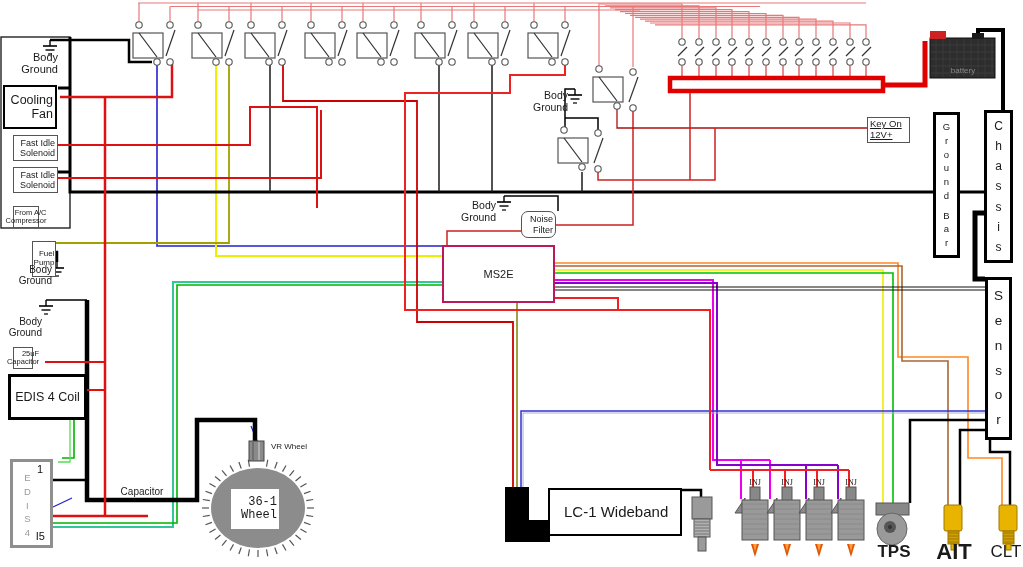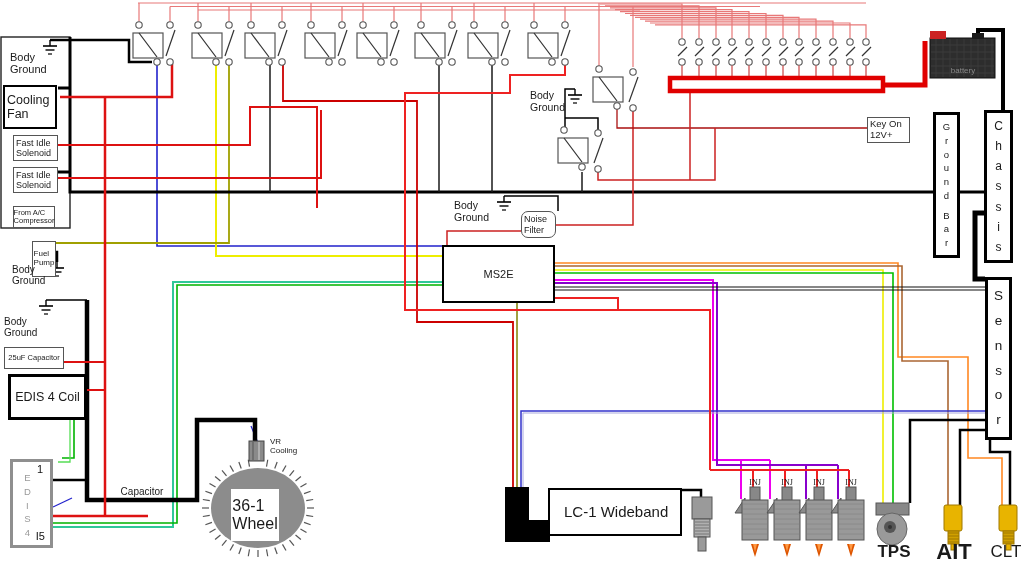--- a/index.html
+++ b/index.html
@@ -1,22 +1,22 @@
 <!DOCTYPE html>
 <html><head>
 <meta charset="utf-8">
 <style>
   html,body{margin:0;padding:0;background:#e8e8e8;}
   #stage{position:relative;width:1023px;height:567px;background:#ffffff;overflow:hidden;
          font-family:"Liberation Sans", sans-serif;color:#1a1a1a;}
   #wiresvg{position:absolute;left:0;top:0;z-index:1;}
   .box{position:absolute;z-index:2;background:#fff;border:1px solid #555;
-       display:flex;align-items:center;justify-content:center;text-align:left;
+       display:flex;align-items:center;justify-content:center;text-align:right;
        line-height:1.12;box-sizing:border-box;padding:1px 2px;}
-  .b2{border:2px solid #000000;}
+  .b2{border:2px solid #be185d;}
   .b25{border:2.5px solid #000;}
   .b3{border:3px solid #000;}
   .noborder{border:none;background:transparent;}
   .ctr{text-align:center;}
   .vtext{flex-direction:column;text-align:center;}
   .vtext .ch{display:block;}
   .vtext .sp{display:block;height:6px;}
   .small-cap{font-size:7.5px;}
   #edis-conn{z-index:2;position:absolute;background:#fff;border:3px solid #8f8f8f;box-sizing:border-box;}
   #edis-conn .pin-top{position:absolute;top:1px;right:7px;font-size:11px;color:#111;}
@@ -431,49 +431,49 @@
         <line x1="1003" y1="539" x2="1014" y2="539" stroke="#a07800"></line>
         <line x1="1003" y1="542" x2="1014" y2="542" stroke="#a07800"></line>
         <rect x="1006" y="544" width="5" height="6" fill="#e8b400" stroke="#a07800"></rect>
       </g>
     </svg>
 
   <div class="box noborder" style="left:8px;top:46px;width:52px;height:34px;font-size:11px;">Body Ground</div>
   <div class="box b25" style="left:3px;top:85px;width:54px;height:44px;font-size:12.5px;">Cooling Fan</div>
   <div class="box" style="left:13px;top:135px;width:45px;height:26px;font-size:9px;">Fast Idle Solenoid</div>
   <div class="box" style="left:13px;top:167px;width:45px;height:26px;font-size:9px;">Fast Idle Solenoid</div>
-  <div class="box small-cap" style="left:13px;top:206px;width:42px;height:22px;">From A/C Compressor</div>
+  <div class="box small-cap" style="left:13px;top:206px;width:26px;height:22px;">From A/C Compressor</div>
   <div class="box" style="left:32px;top:241px;width:24px;height:36px;font-size:8px;">Fuel Pump</div>
   <div class="box noborder" style="left:10px;top:262px;width:44px;height:26px;font-size:10px;">Body Ground</div>
   <div class="box noborder" style="left:2px;top:314px;width:42px;height:26px;font-size:10px;">Body Ground</div>
-  <div class="box small-cap" style="left:4px;top:347px;width:60px;height:22px;">25uF Capacitor</div>
+  <div class="box small-cap" style="left:13px;top:347px;width:20px;height:22px;">25uF Capacitor</div>
   <div class="box b3" style="left:8px;top:374px;width:79px;height:46px;font-size:12.5px;">EDIS 4 Coil</div>
 
   <div id="edis-conn" style="left:10px;top:459px;width:43px;height:89px;">
     <span class="pin-top">1</span>
     <span class="letters vtext">
         <span class="ch">E</span>
         <span class="ch">D</span>
         <span class="ch">I</span>
         <span class="ch">S</span>
         <span class="ch">4</span>
       </span>
     <span class="pin-bottom">I5</span>
   </div>
 
   <div class="box noborder" style="left:118px;top:485px;width:48px;height:13px;font-size:10px;">Capacitor</div>
-  <div class="box noborder" style="left:268px;top:436px;width:42px;height:22px;font-size:8px;">VR Cooling</div>
-  <div class="box noborder" style="left:231px;top:489px;width:48px;height:52px;font-size:16px;background:#fff;">36-1 Wheel</div>
+  <div class="box noborder" style="left:268px;top:436px;width:42px;height:22px;font-size:8px;">VR Wheel</div>
+  <div class="box noborder" style="left:231px;top:489px;width:48px;height:40px;font-size:12px;background:#fff;font-family:Liberation Mono, monospace;">36-1 Wheel</div>
 
   <div class="box noborder" style="left:452px;top:198px;width:46px;height:27px;font-size:10.5px;">Body Ground</div>
   <div class="box" style="left:521px;top:211px;width:35px;height:27px;font-size:9px;border-radius:7px;">Noise Filter</div>
   <div class="box b2 ctr" style="left:442px;top:245px;width:113px;height:58px;font-size:11px;">MS2E</div>
   <div class="box noborder" style="left:528px;top:88px;width:42px;height:27px;font-size:10.5px;">Body Ground</div>
 
-  <div class="box" style="left:867px;top:117px;width:43px;height:26px;font-size:9.5px;flex-direction:column;align-items:flex-start;">
+  <div class="box" style="left:867px;top:117px;width:43px;height:26px;font-size:9.5px;flex-direction:column;align-items:flex-start;text-decoration:underline;">
     <span>Key On</span>
     <span>12V+</span>
   </div>
   <div class="box b3 vtext" style="left:933px;top:112px;width:27px;height:146px;font-size:9.5px;line-height:1.45;">
       <span class="ch">G</span>
       <span class="ch">r</span>
       <span class="ch">o</span>
       <span class="ch">u</span>
       <span class="ch">n</span>
       <span class="ch">d</span>

